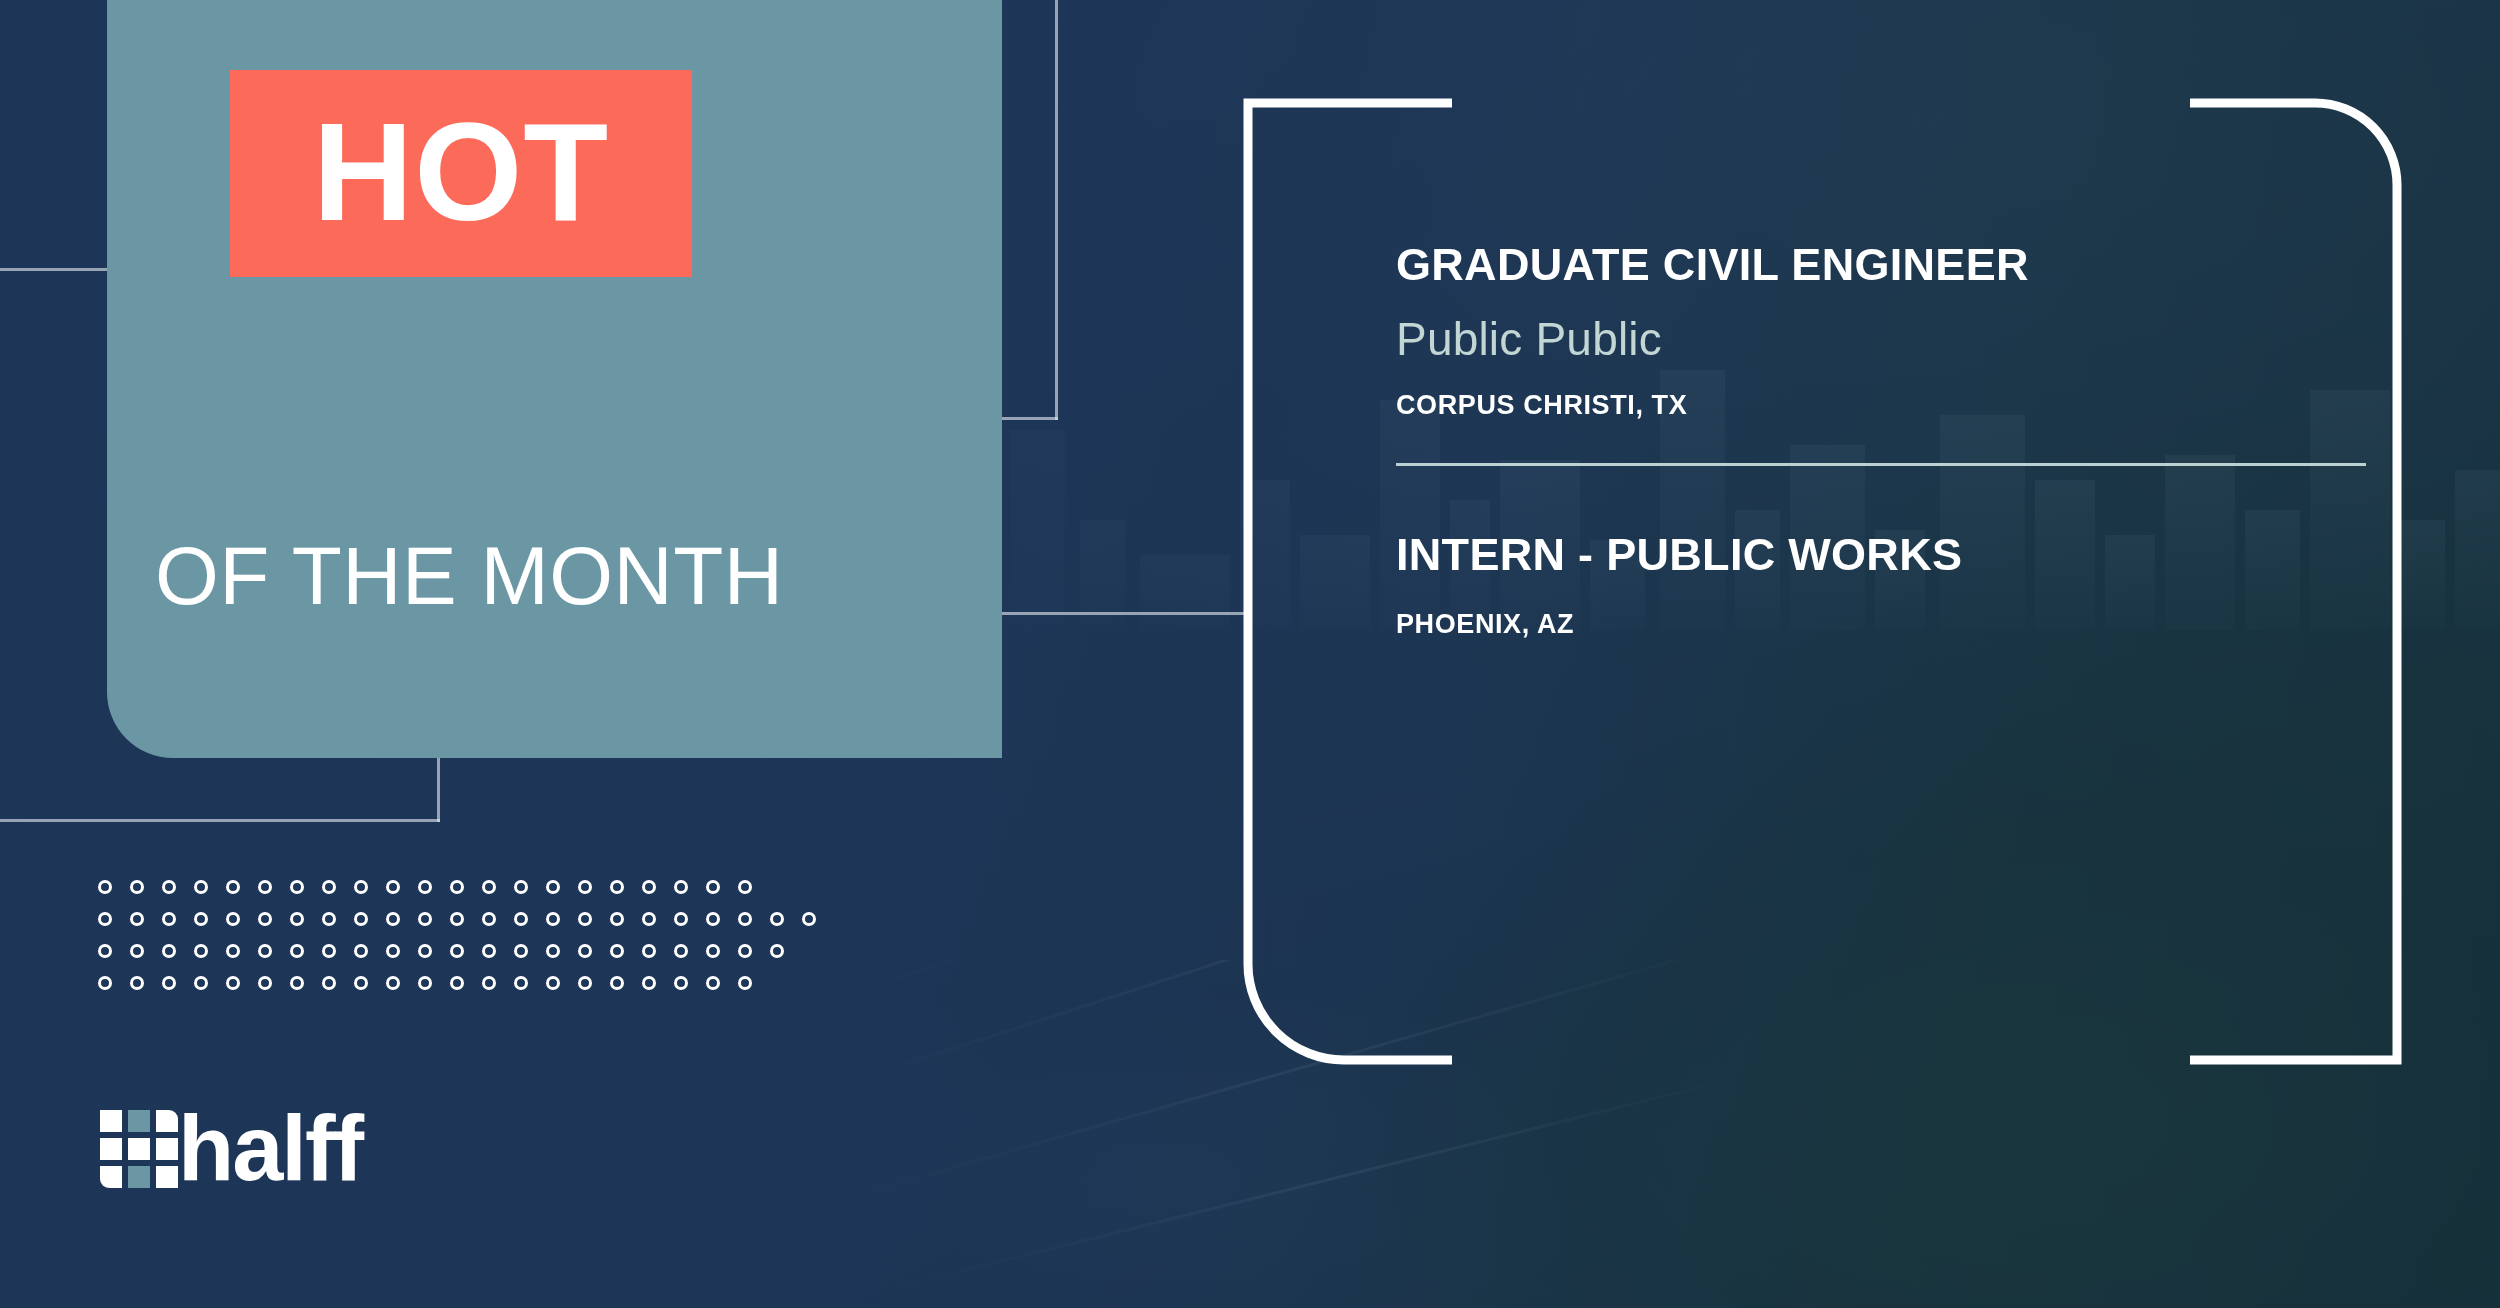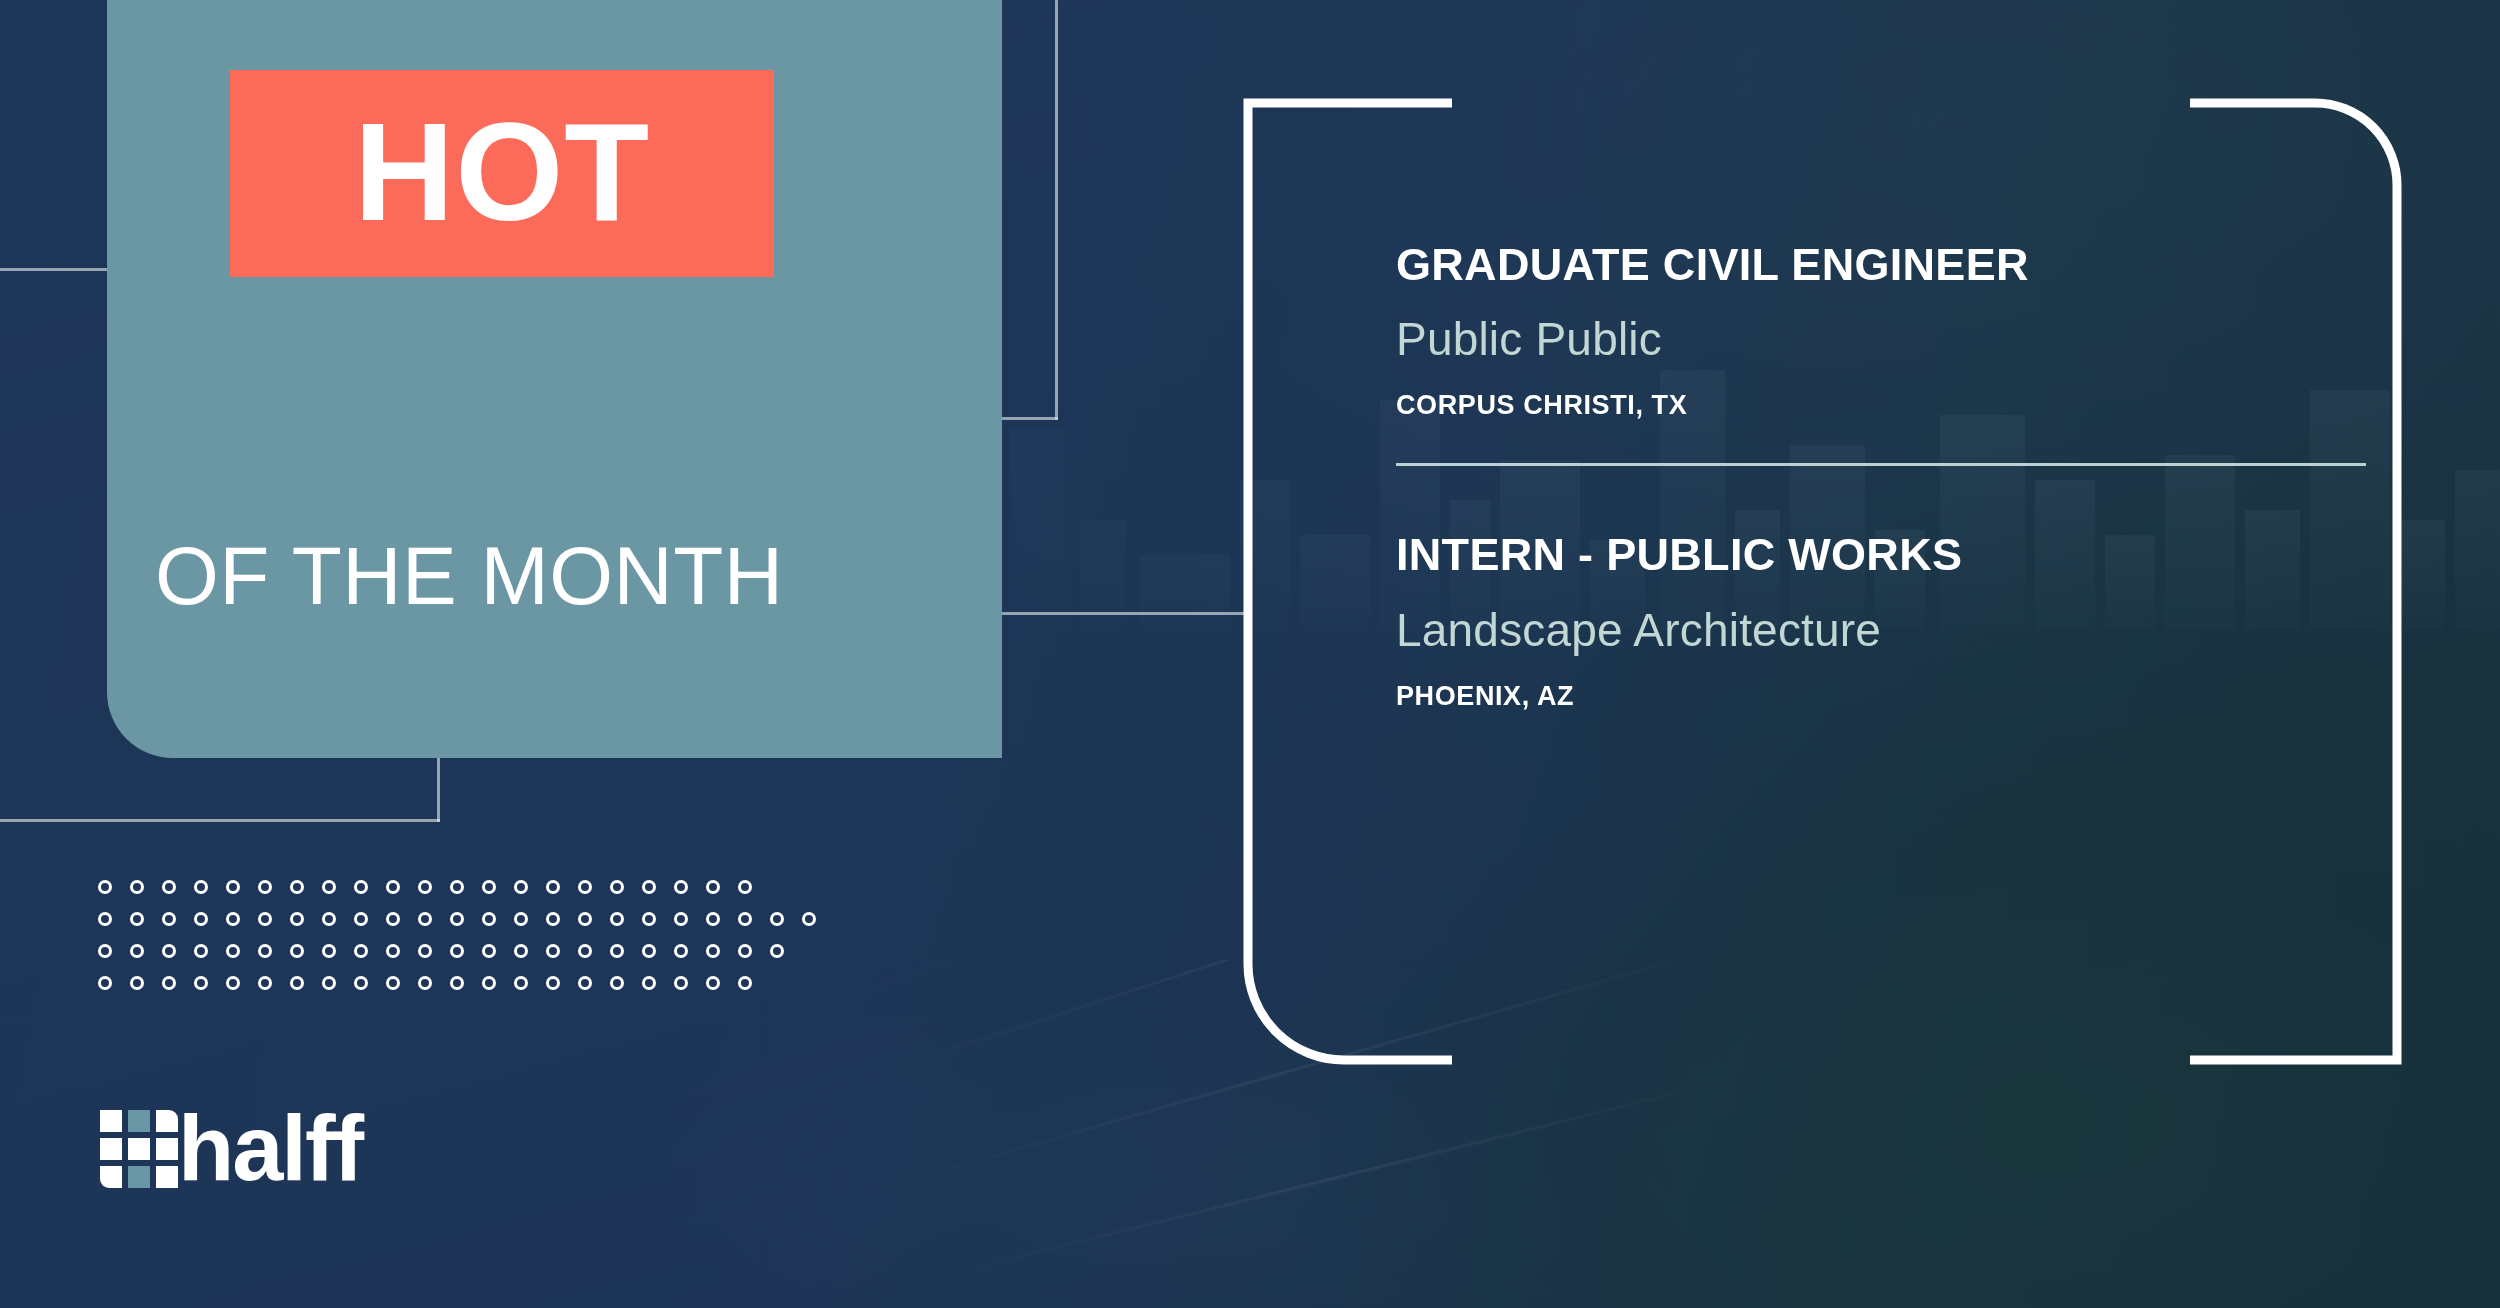--- a/index.html
+++ b/index.html
@@ -54,21 +54,21 @@
 
   
   .teal-panel{
     position:absolute; left:107px; top:-30px; width:895px; height:788px;
     background:#6b97a4;
     border-bottom-left-radius:66px;
   }
 
   .hot-badge{
     position:absolute; left:123px; top:100px;
-    width:544px; height:207px;
+    width:462px; height:207px;
     background:#fc6a5a;
   }
   .hot-text{
     position:absolute; left:0; right:0; top:50%;
     transform:translateY(-52%);
     text-align:center;
     color:#ffffff; font-weight:700;
     font-size:139px; line-height:1; letter-spacing:1px;
   }
   .jobs-text{
@@ -225,20 +225,19 @@
       <div class="job-dept">Public Public</div>
       <div class="job-loc">CORPUS CHRISTI, TX</div>
     </div>
 
     <div class="job-divider"></div>
 
     <div class="job job-2">
       <div class="job-title">
         <div>INTERN - PUBLIC WORKS</div>
       </div>
-      <div class="job-dept">Landscape Architecture</div>
       <div class="job-loc">PHOENIX, AZ</div>
     </div>
 
   </div>
 
 
 </div>
 
 </body></html>

